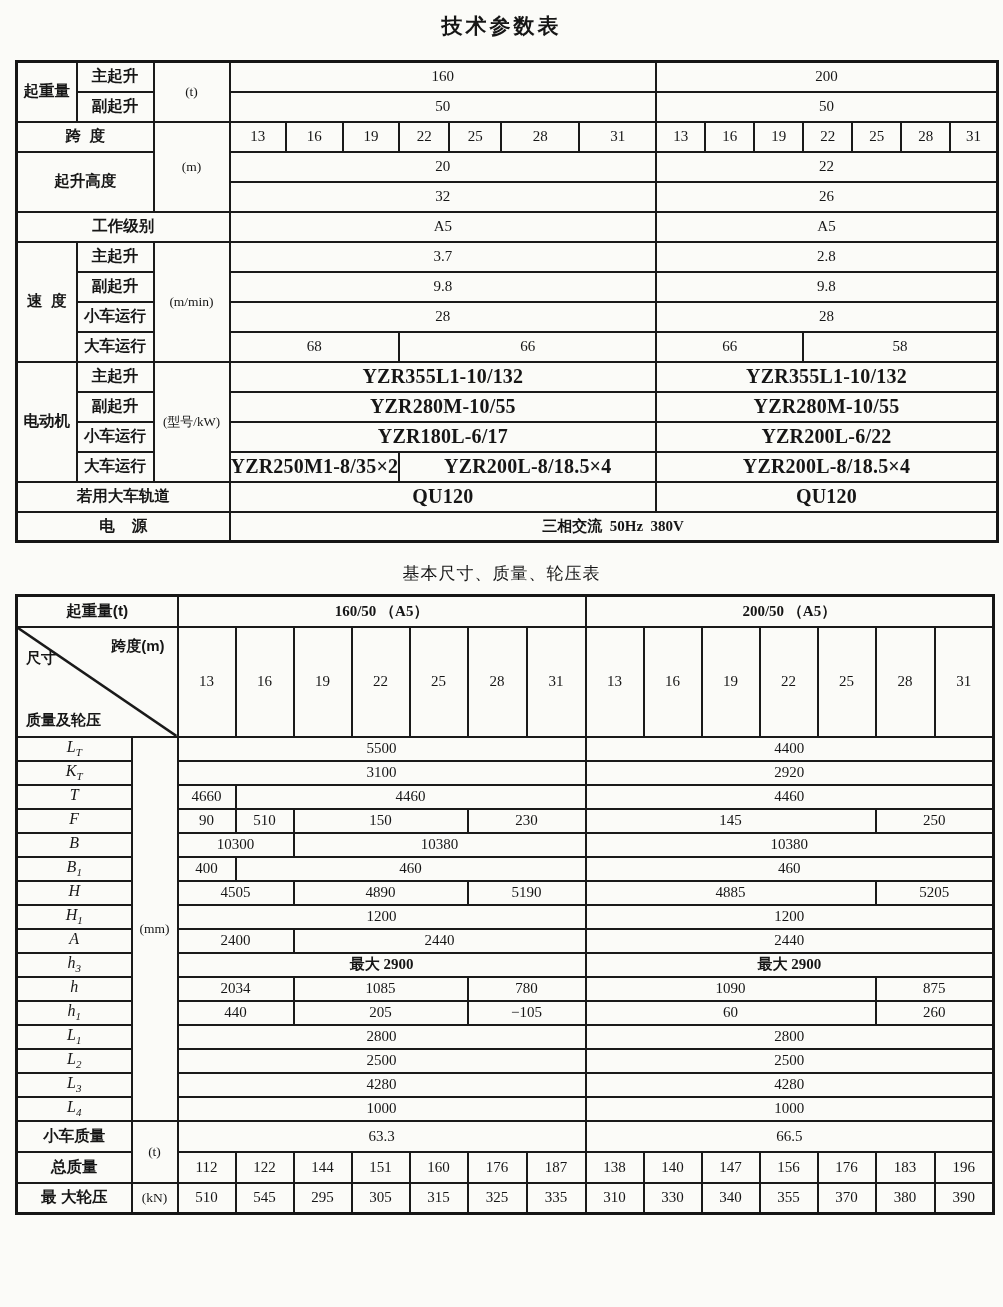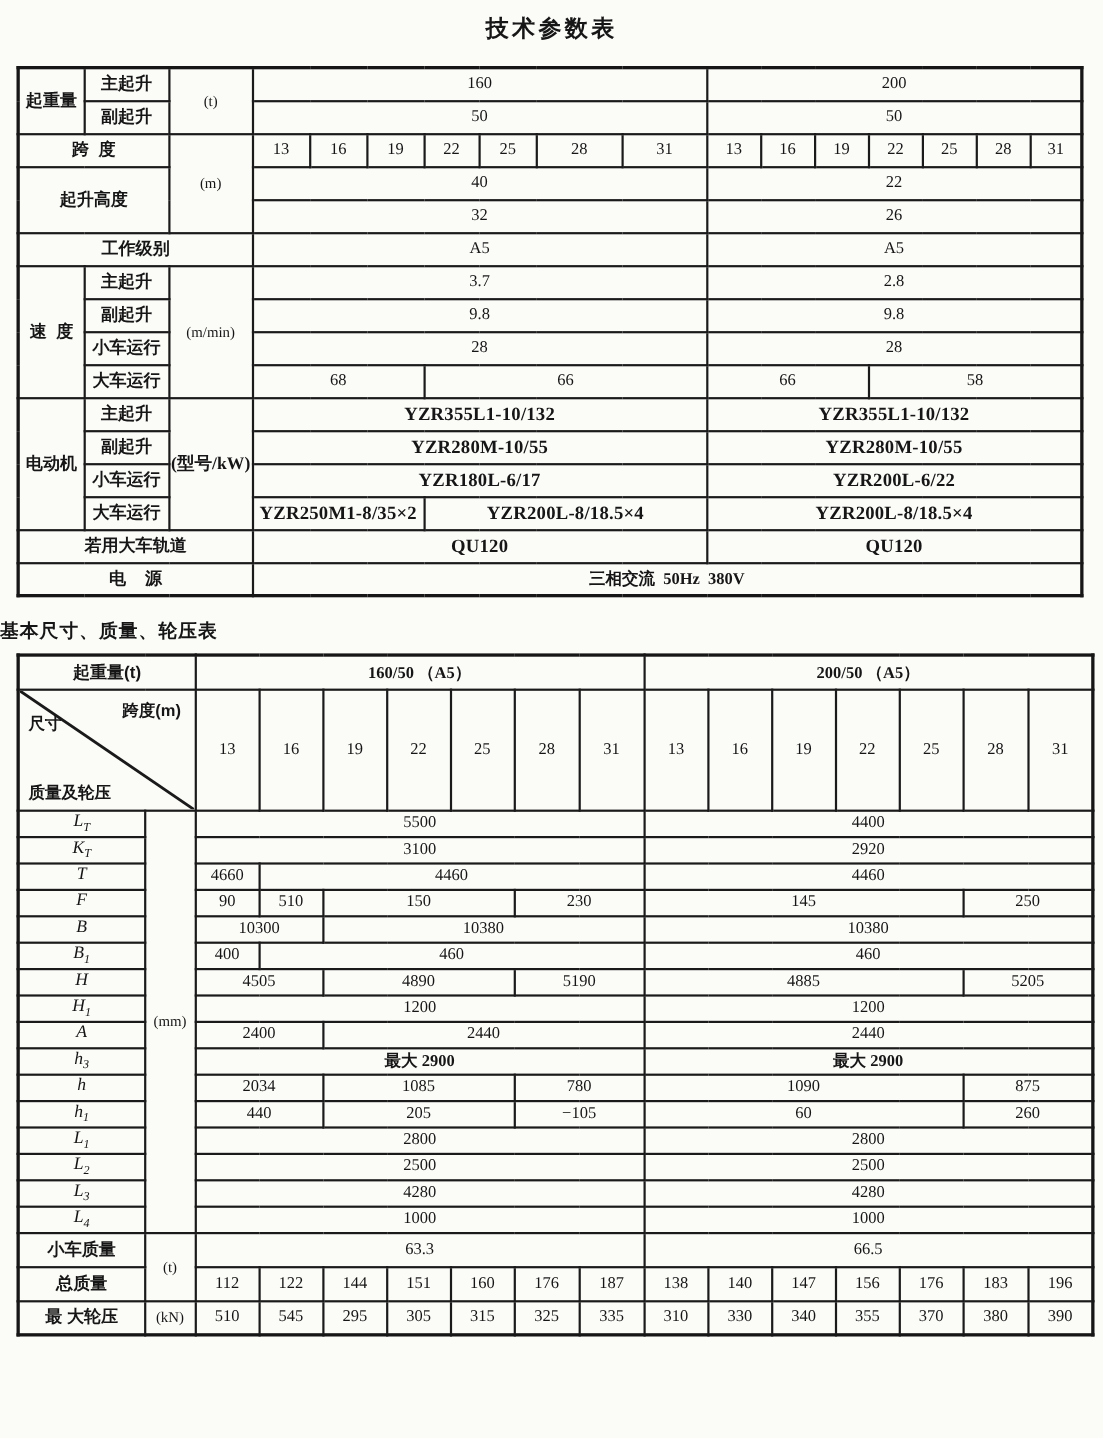--- a/index.html
+++ b/index.html
@@ -3,36 +3,36 @@
 <meta charset="utf-8">
 <style>
   *{box-sizing:border-box;}
   html,body{margin:0;padding:0;}
   body{
     width:1003px;height:1307px;
     background:#fbfbf8;color:#161616;
     font-family:"Liberation Sans",sans-serif;
   }
   .title1{margin:12px 0 20px 0;text-align:center;font-size:21px;font-weight:bold;letter-spacing:3px;}
-  .title2{margin:19px 0 9px 0;font-size:17px;font-weight:bold;letter-spacing:1px;}
+  .title2{margin:19px 0 9px 0;text-align:center;font-size:17px;font-weight:normal;letter-spacing:1px;}
   table.t{border-collapse:collapse;table-layout:fixed;margin-left:15px;border:3px solid #161616;}
   .t td{
     border:2px solid #1a1a1a;text-align:center;vertical-align:middle;
     padding:0;white-space:pre;overflow:hidden;
   }
   .t1 tr{height:30px;}
   .t2 tr{height:24px;}
   .t2 tr.hdr{height:31px;}
   .t2 tr.diagrow{height:76px;}
   .t2 tr.massrow{height:31px;}
   .lbl{font-weight:bold;font-size:15.5px;}
   .num{font-family:"Liberation Serif",serif;font-size:15px;}
-  .code{font-family:"Liberation Serif",serif;font-weight:bold;font-size:17px;letter-spacing:0.2px;}
+  .code{font-family:"Liberation Serif",serif;font-weight:bold;font-size:20px;letter-spacing:0.2px;}
   .unit{font-family:"Liberation Serif",serif;font-size:13.5px;}
-  .unit-sm{font-family:"Liberation Serif",serif;font-size:16px;font-weight:bold;}
+  .unit-sm{font-family:"Liberation Serif",serif;font-size:13px;font-weight:normal;}
   .sym{font-family:"Liberation Serif",serif;font-style:italic;font-size:16px;}
   .sym sub{font-size:11px;}
   .mix{font-weight:bold;font-size:15px;font-family:"Liberation Serif","Liberation Sans",serif;margin-left:25px;}
   .diag{position:relative;padding:0;}
   .diag svg{position:absolute;left:0;top:0;width:100%;height:100%;}
   .diag line{stroke:#1a1a1a;stroke-width:2;}
   .d-top{position:absolute;top:9px;right:12px;font-weight:bold;font-size:15px;}
   .d-l1{position:absolute;left:8px;top:21px;font-weight:bold;font-size:15px;}
   .d-l2{position:absolute;left:8px;bottom:6px;font-weight:bold;font-size:15px;}
 </style>
@@ -87,21 +87,21 @@
     <td class="num">13</td>
     <td class="num">16</td>
     <td class="num">19</td>
     <td class="num">22</td>
     <td class="num">25</td>
     <td class="num">28</td>
     <td class="num">31</td>
   </tr>
   <tr>
     <td colspan="2" rowspan="2" class="lbl">起升高度</td>
-    <td colspan="7" class="num">40</td>
+    <td colspan="7" class="num">20</td>
     <td colspan="7" class="num">22</td>
   </tr>
   <tr>
     <td colspan="7" class="num">32</td>
     <td colspan="7" class="num">26</td>
   </tr>
   <tr>
     <td colspan="3" class="lbl">工作级别</td>
     <td colspan="7" class="num">A5</td>
     <td colspan="7" class="num">A5</td>

